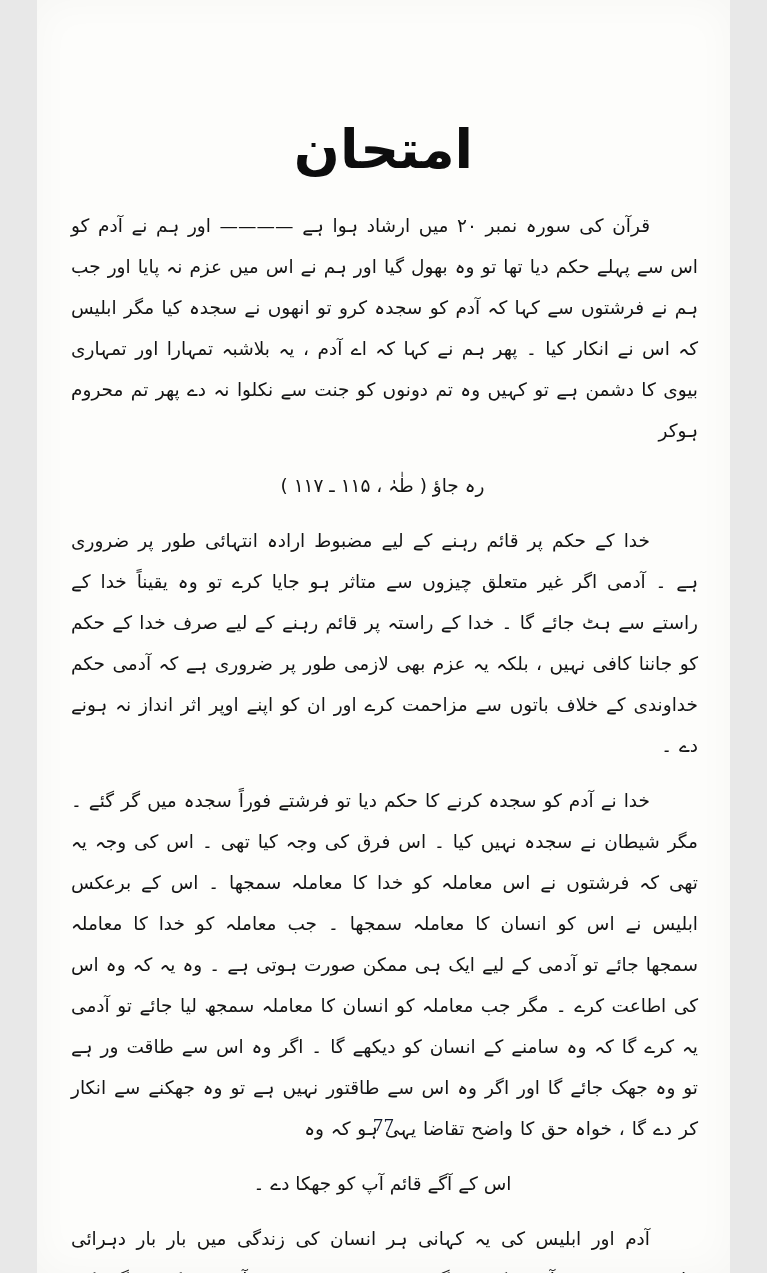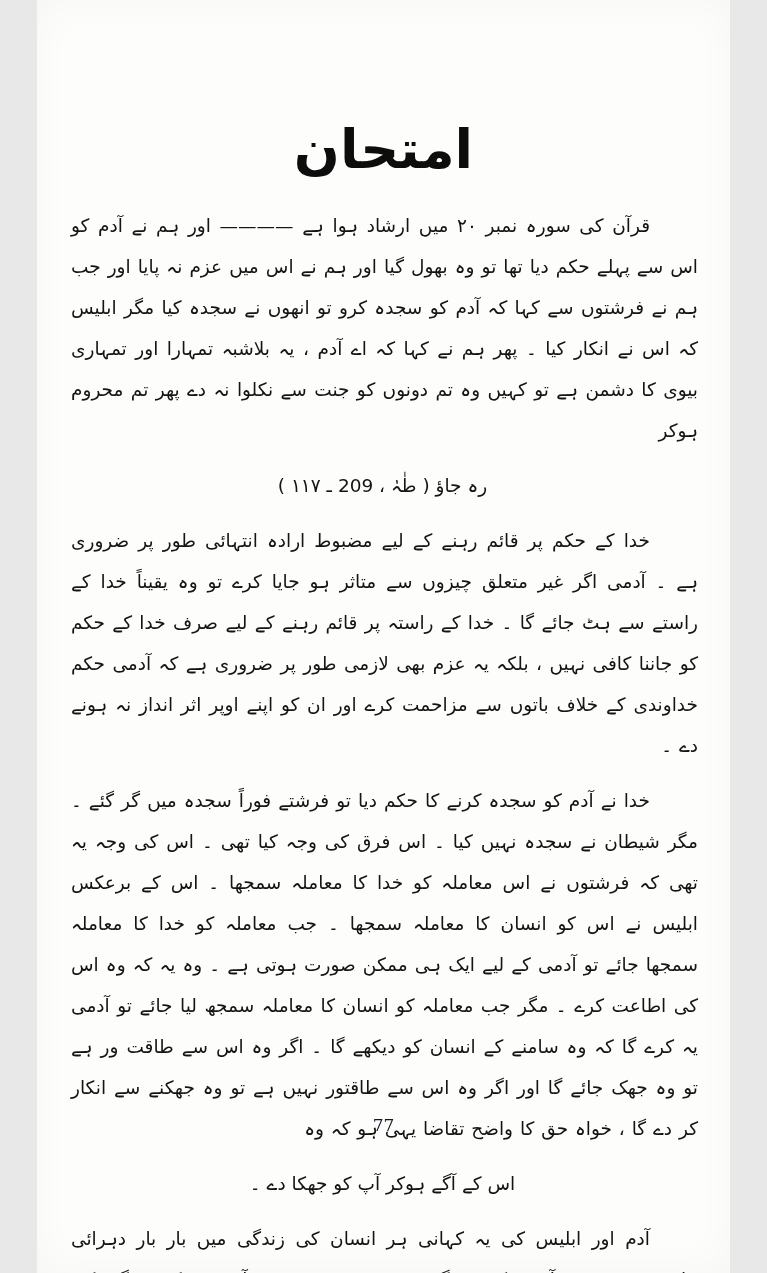--- a/index.html
+++ b/index.html
@@ -70,27 +70,27 @@
 <body>
 
 <div class="page">
 
   <div class="chapter-title">امتحان</div>
 
   <div class="text-block">
 
     <p class="para">قرآن کی سورہ نمبر ۲۰ میں ارشاد ہوا ہے ———— اور ہم نے آدم کو اس سے پہلے حکم دیا تھا تو وہ بھول گیا اور ہم نے اس میں عزم نہ پایا اور جب ہم نے فرشتوں سے کہا کہ آدم کو سجدہ کرو تو انھوں نے سجدہ کیا مگر ابلیس کہ اس نے انکار کیا ۔ پھر ہم نے کہا کہ اے آدم ، یہ بلاشبہ تمہارا اور تمہاری بیوی کا دشمن ہے تو کہیں وہ تم دونوں کو جنت سے نکلوا نہ دے پھر تم محروم ہوکر</p>
 
-    <div class="line-center">رہ جاؤ ( طٰہٰ ، 209 ـ ۱۱۷ )</div>
+    <div class="line-center">رہ جاؤ ( طٰہٰ ، ۱۱۵ ـ ۱۱۷ )</div>
 
     <p class="para">خدا کے حکم پر قائم رہنے کے لیے مضبوط ارادہ انتہائی طور پر ضروری ہے ۔ آدمی اگر غیر متعلق چیزوں سے متاثر ہو جایا کرے تو وہ یقیناً خدا کے راستے سے ہٹ جائے گا ۔ خدا کے راستہ پر قائم رہنے کے لیے صرف خدا کے حکم کو جاننا کافی نہیں ، بلکہ یہ عزم بھی لازمی طور پر ضروری ہے کہ آدمی حکم خداوندی کے خلاف باتوں سے مزاحمت کرے اور ان کو اپنے اوپر اثر انداز نہ ہونے دے ۔</p>
 
     <p class="para">خدا نے آدم کو سجدہ کرنے کا حکم دیا تو فرشتے فوراً سجدہ میں گر گئے ۔ مگر شیطان نے سجدہ نہیں کیا ۔ اس فرق کی وجہ کیا تھی ۔ اس کی وجہ یہ تھی کہ فرشتوں نے اس معاملہ کو خدا کا معاملہ سمجھا ۔ اس کے برعکس ابلیس نے اس کو انسان کا معاملہ سمجھا ۔ جب معاملہ کو خدا کا معاملہ سمجھا جائے تو آدمی کے لیے ایک ہی ممکن صورت ہوتی ہے ۔ وہ یہ کہ وہ اس کی اطاعت کرے ۔ مگر جب معاملہ کو انسان کا معاملہ سمجھ لیا جائے تو آدمی یہ کرے گا کہ وہ سامنے کے انسان کو دیکھے گا ۔ اگر وہ اس سے طاقت ور ہے تو وہ جھک جائے گا اور اگر وہ اس سے طاقتور نہیں ہے تو وہ جھکنے سے انکار کر دے گا ، خواہ حق کا واضح تقاضا یہی ہو کہ وہ</p>
 
-    <div class="line-center">اس کے آگے ہوکر آپ کو جھکا دے ۔</div>
+    <div class="line-center">اس کے آگے قائم آپ کو جھکا دے ۔</div>
 
     <p class="para">آدم اور ابلیس کی یہ کہانی ہر انسان کی زندگی میں بار بار دہرائی جارہی ہے ۔ ہر آدمی کی زندگی میں یہ صورت پیش آتی ہے کہ زندگی کی سرگرمیوں میں اس کا سابقہ کسی صاحب حق انسان سے پڑتا ہے ، یہ حق خواہ لین دین کی صورت میں ہو یا ایک سچی بات کی صورت میں ۔ ہر ایسے موقع پر آدمی دوبارہ اسی امتحان میں کھڑا ہو جاتا ہے جو انسان اول کے ساتھ پیش آیا تھا ۔ ایسے موقع پر جو آدمی حق کے آگے جھک جائے وہ گویا خدا کے آگے جھکا اور جو آدمی حق کے آگے نہ جھکے اس نے گویا شیطان کی پیروی کی ۔</p>
 
   </div>
 
   <div class="page-number">77</div>
 
 </div>
 
 </body></html>

